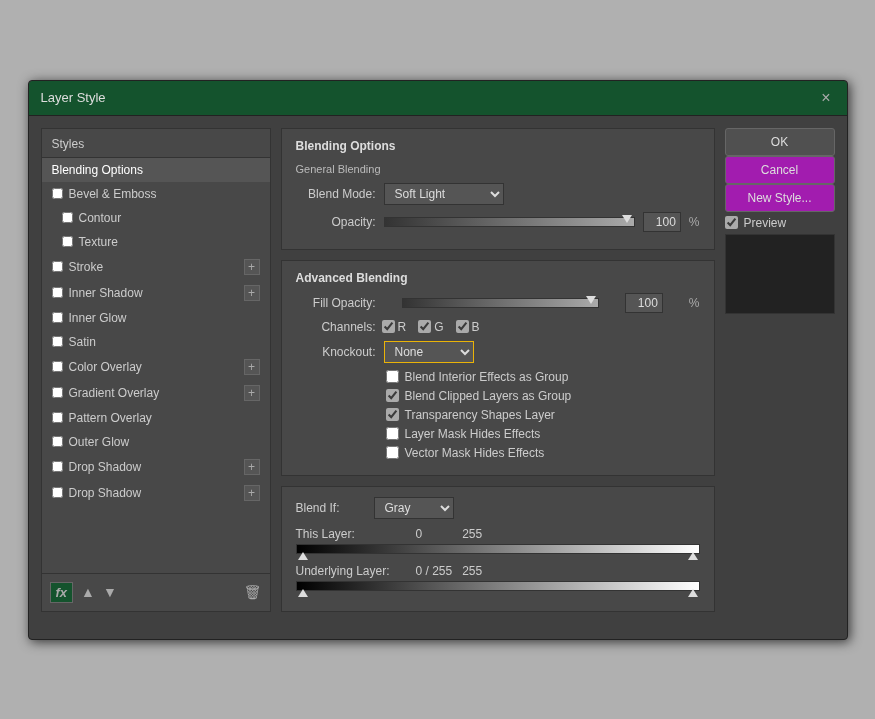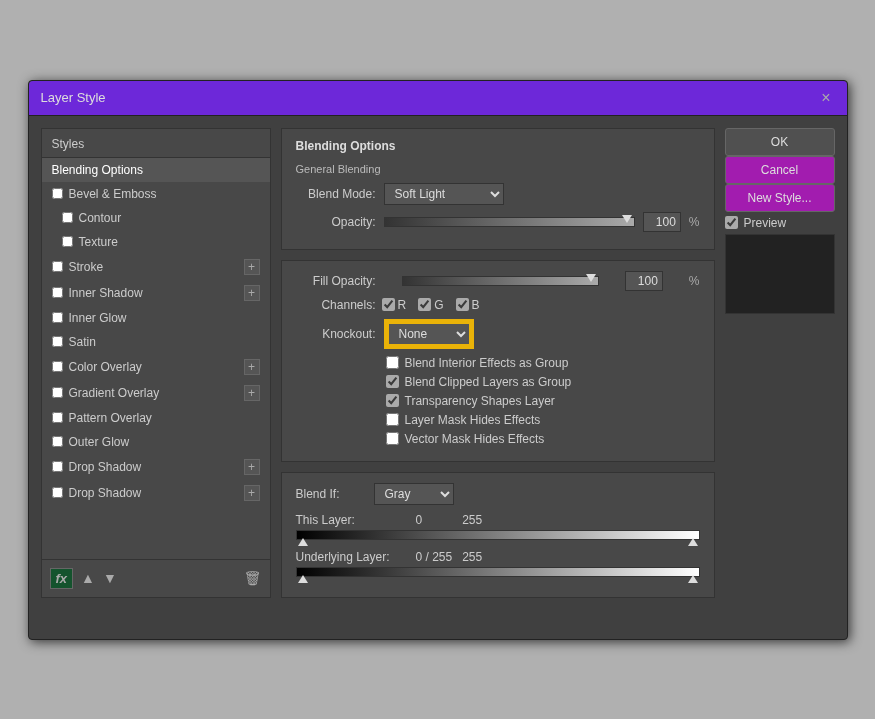--- a/index.html
+++ b/index.html
@@ -17,21 +17,21 @@
     .dialog {
       background: #404040;
       border: 1px solid #222;
       border-radius: 4px;
       width: 820px;
       min-height: 560px;
       position: relative;
       box-shadow: 2px 2px 12px rgba(0,0,0,0.7);
     }
     .dialog-titlebar {
-      background: #6d28d9;
+      background: #14532d;
       border-bottom: 1px solid #222;
       padding: 8px 12px;
       display: flex;
       justify-content: space-between;
       align-items: center;
       border-radius: 4px 4px 0 0;
     }
     .dialog-title {
       color: #ddd;
       font-size: 13px;
@@ -228,21 +228,21 @@
       align-items: center;
       gap: 3px;
       font-size: 12px;
       color: #ccc;
     }
     .ch-item input[type="checkbox"] {
       accent-color: #aaa;
     }
     .knockout-select {
       background: #555;
-      border: 5px solid #eab308;
+      border: 1px solid #eab308;
       color: #ddd;
       padding: 2px 6px;
       font-size: 12px;
       width: 90px;
     }
     .check-row {
       display: flex;
       align-items: center;
       gap: 6px;
       padding-left: 90px;
@@ -506,20 +506,21 @@
           <label>Opacity:</label>
           <div class="slider-track" style="width:180px; background: linear-gradient(to right, #333, #aaa);">
             <div class="slider-thumb" style="right:2px;"></div>
           </div>
           <input class="num-input" type="text" value="100" style="">
           <span class="unit-label">%</span>
         </div>
       </div>
 
       <div class="section-box">
+        <div class="adv-section-title">Advanced Blending</div>
 
         <div class="fill-opacity-row">
           <label>Fill Opacity:</label>
           <div class="slider-track" style="width:180px; background: linear-gradient(to right, #333, #aaa);">
             <div class="slider-thumb" style="right:2px;"></div>
           </div>
           <input class="num-input" type="text" value="100" style="">
           <span class="unit-label">%</span>
         </div>
 

